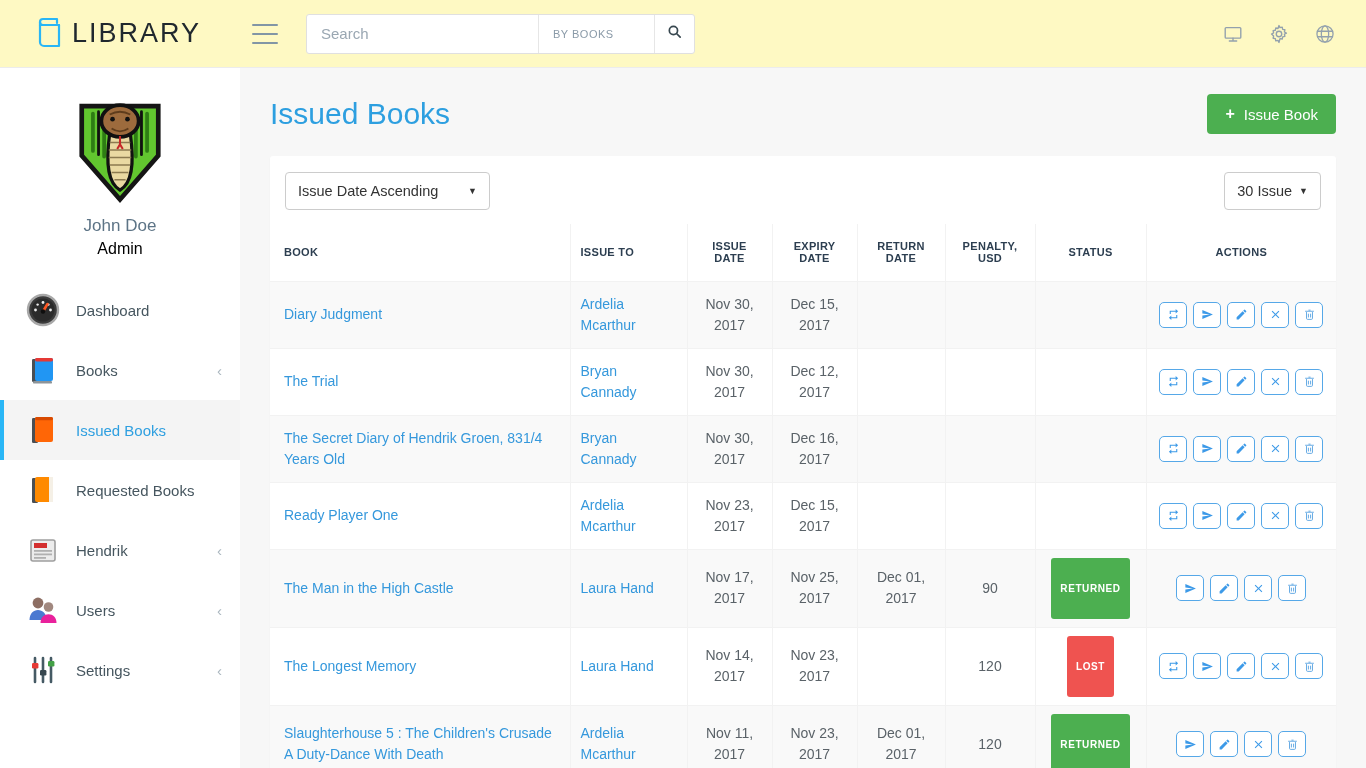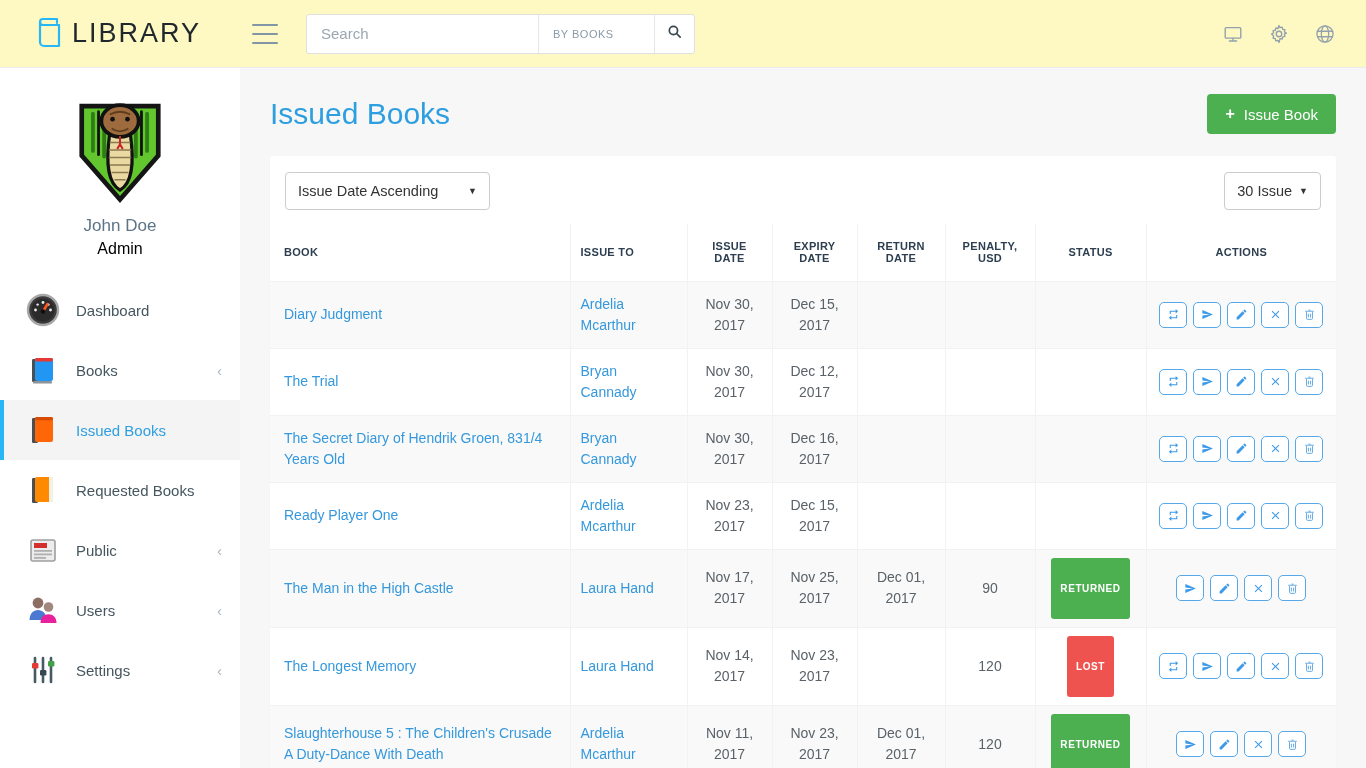--- a/index.html
+++ b/index.html
@@ -232,21 +232,21 @@
           <svg viewBox="0 0 34 34">
             <rect x="5" y="7" width="24" height="21" rx="2" fill="#ececec" stroke="#9e9e9e" stroke-width="1.6"></rect>
             <rect x="8" y="10" width="13" height="5" fill="#d32f2f"></rect>
             <g fill="#b0b0b0">
               <rect x="8" y="17" width="18" height="1.8"></rect>
               <rect x="8" y="20.5" width="18" height="1.8"></rect>
               <rect x="8" y="24" width="12" height="1.8"></rect>
             </g>
           </svg>
         </span>
-        <span class="menu-label" data-name="sidebar-item-label">Public</span>
+        <span class="menu-label" data-name="sidebar-item-label">Hendrik</span>
         <span class="menu-chevron" data-name="chevron-left-icon">‹</span>
       </div>
       <div class="menu-item" data-name="sidebar-item-users">
         <span class="mico" data-name="users-icon">
           <svg viewBox="0 0 34 34">
             <circle cx="12" cy="10" r="5.4" fill="#8d6e63"></circle>
             <path d="M3.5 27c0-6.5 4-10 8.5-10s8.5 3.5 8.5 10z" fill="#4b79d1"></path>
             <circle cx="22.5" cy="14" r="4.8" fill="#a1887f"></circle>
             <path d="M14.5 30c0-5.5 3.6-8.7 8-8.7s8 3.2 8 8.7z" fill="#e9219c"></path>
           </svg>

